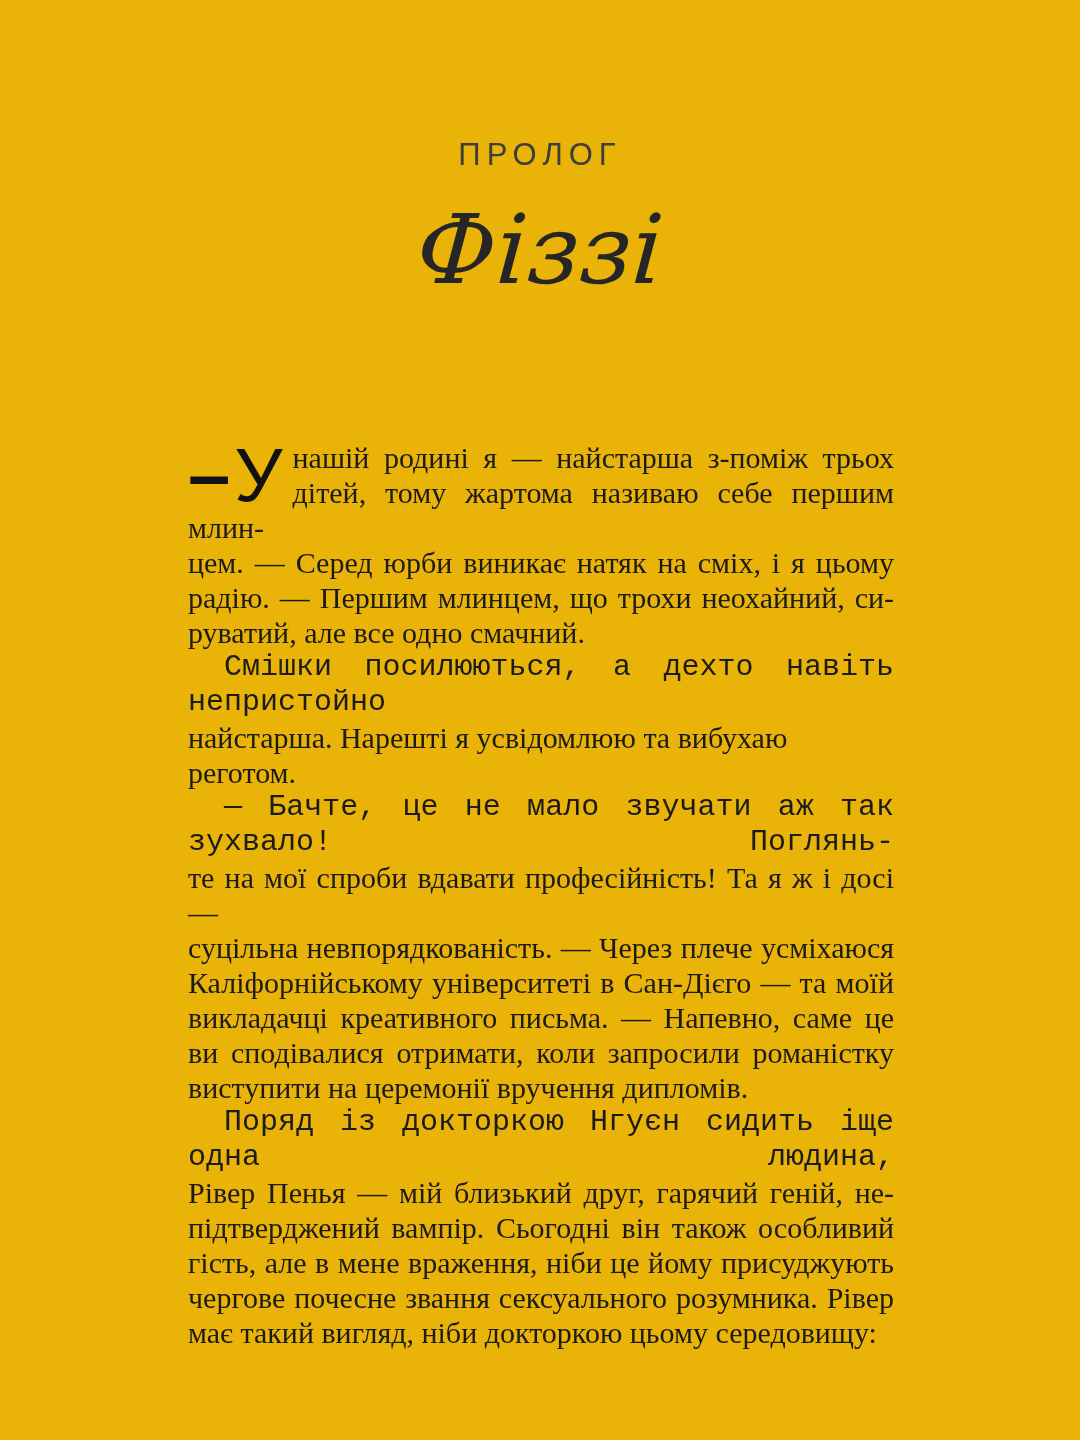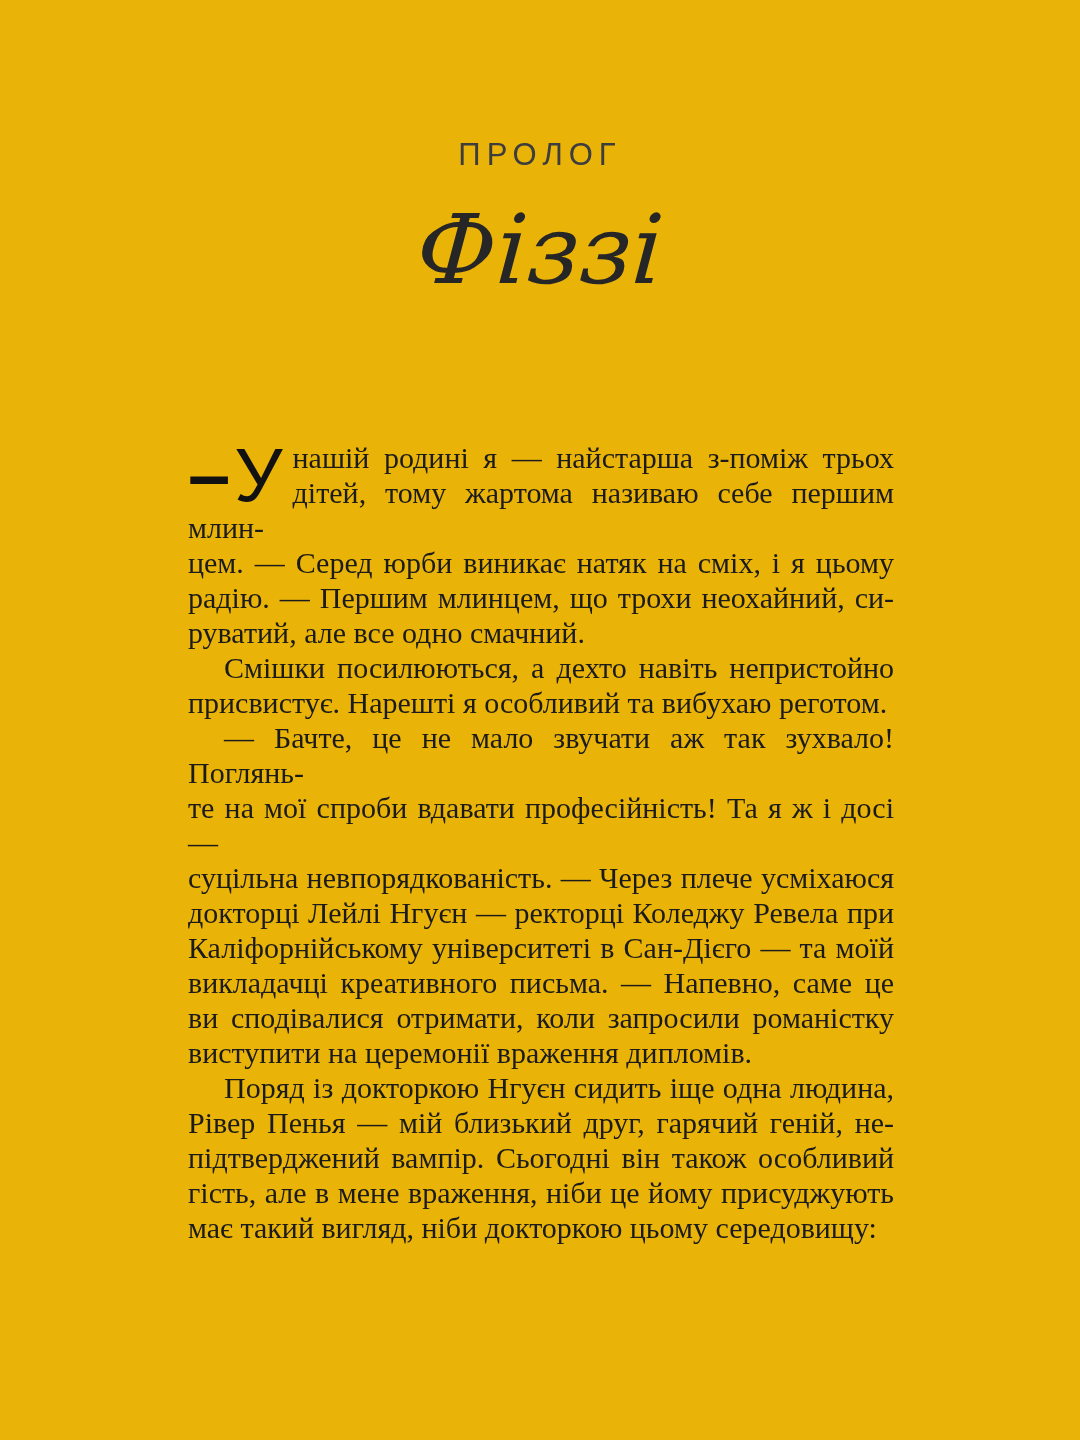--- a/index.html
+++ b/index.html
@@ -61,20 +61,21 @@
     text-align: justify;
     text-align-last: justify;
     white-space: normal;
   }
   .line.last {
     text-align: left;
     text-align-last: left;
   }
   .line.first-indent {
     text-indent: 36px;
+    font-family: Liberation Mono, monospace;
   }
 
   
   .dropcap {
     float: left;
     height: 70px;
     margin-right: 10px;
     font-family: "Liberation Sans", sans-serif;
     font-size: 76px;
     line-height: 70px;
@@ -102,34 +103,34 @@
       <div class="para">
         <div class="dropcap"><span class="dc-dash">–</span><span class="dc-letter">У</span></div>
         <div class="line">нашій родині я — найстарша з-поміж трьох</div>
         <div class="line">дітей, тому жартома називаю себе першим млин-</div>
         <div class="line">цем. — Серед юрби виникає натяк на сміх, і я цьому</div>
         <div class="line">радію. — Першим млинцем, що трохи неохайний, си-</div>
         <div class="line last">руватий, але все одно смачний.</div>
       </div>
       <div class="para">
         <div class="line first-indent">Смішки посилюються, а дехто навіть непристойно</div>
-        <div class="line last">присвистує. Нарешті я особливий та вибухаю реготом.</div>
+        <div class="line last">найстарша. Нарешті я усвідомлюю та вибухаю реготом.</div>
       </div>
       <div class="para">
         <div class="line first-indent">— Бачте, це не мало звучати аж так зухвало! Поглянь-</div>
         <div class="line">те на мої спроби вдавати професійність! Та я ж і досі —</div>
         <div class="line">суцільна невпорядкованість. — Через плече усміхаюся</div>
-        <div class="line">докторці Лейлі Нгуєн — ректорці Коледжу Ревела при</div>
         <div class="line">Каліфорнійському університеті в Сан-Дієго — та моїй</div>
         <div class="line">викладачці креативного письма. — Напевно, саме це</div>
         <div class="line">ви сподівалися отримати, коли запросили романістку</div>
-        <div class="line last">виступити на церемонії враження дипломів.</div>
+        <div class="line last">виступити на церемонії вручення дипломів.</div>
       </div>
       <div class="para">
         <div class="line first-indent">Поряд із докторкою Нгуєн сидить іще одна людина,</div>
         <div class="line">Рівер Пенья — мій близький друг, гарячий геній, не-</div>
         <div class="line">підтверджений вампір. Сьогодні він також особливий</div>
         <div class="line">гість, але в мене враження, ніби це йому присуджують</div>
+        <div class="line">чергове почесне звання сексуального розумника. Рівер</div>
         <div class="line last">має такий вигляд, ніби докторкою цьому середовищу:</div>
       </div>
     </div>
 
 </div>
 
 </body></html>

